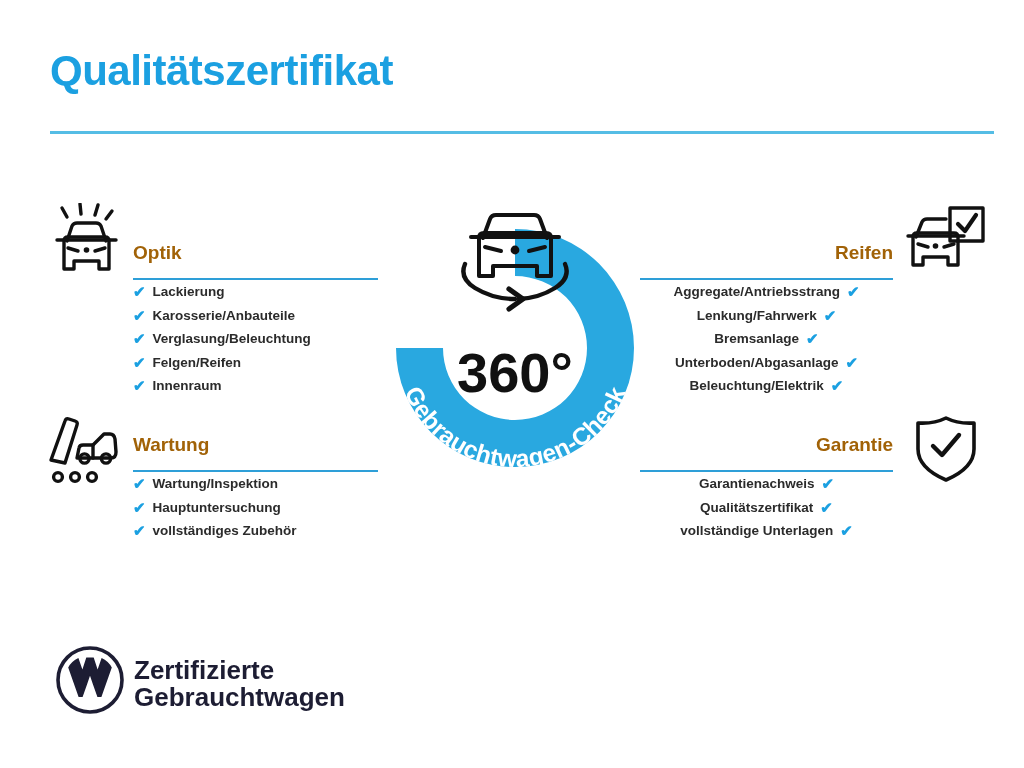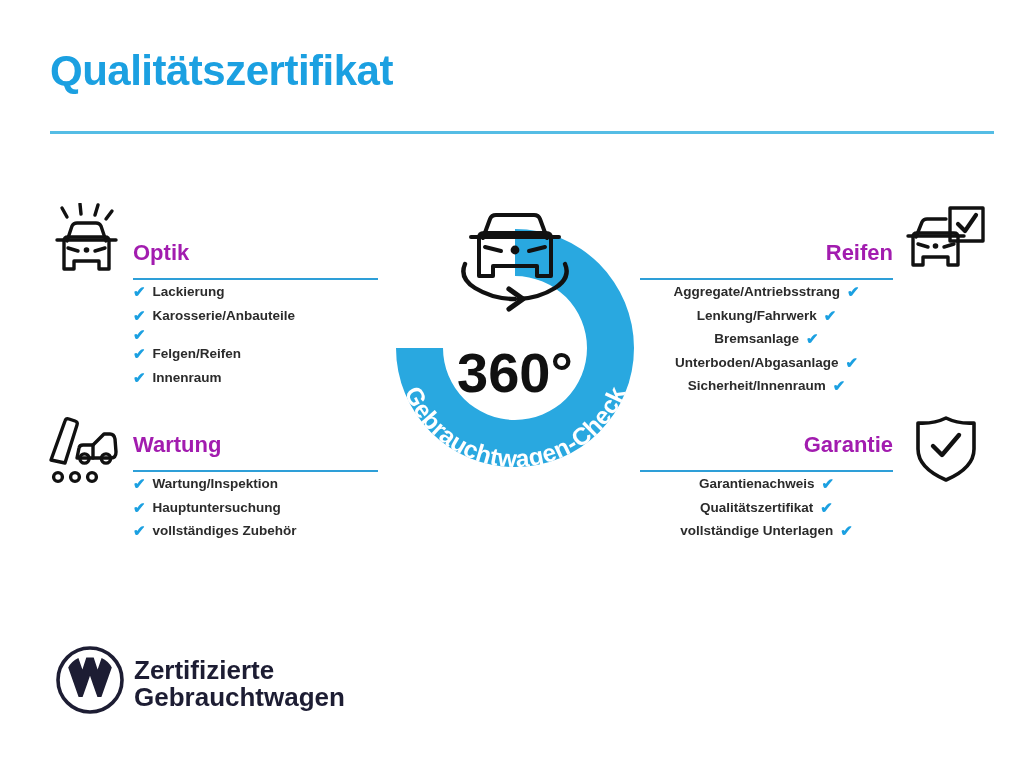--- a/index.html
+++ b/index.html
@@ -40,23 +40,23 @@
 
   
   .section {
     position: absolute;
   }
   .section-head {
     position: relative;
     height: 42px;
   }
   .section-title {
-    font-size: 22px;
+    font-size: 19px;
     font-weight: 700;
-    color: #a21caf;
+    color: #a16207;
     line-height: 30px;
     white-space: nowrap;
   }
   .section-underline {
     position: absolute;
     left: 0;
     bottom: 0;
     height: 2px;
     background: #2e9fd8;
   }
@@ -261,20 +261,21 @@
       <li class="item">
         <span class="check">✔</span>
         <span>Lackierung</span>
       </li>
       <li class="item">
         <span class="check">✔</span>
         <span>Karosserie/Anbauteile</span>
       </li>
       <li class="item">
         <span class="check">✔</span>
+        <span>Verglasung/Beleuchtung</span>
       </li>
       <li class="item">
         <span class="check">✔</span>
         <span>Felgen/Reifen</span>
       </li>
       <li class="item">
         <span class="check">✔</span>
         <span>Innenraum</span>
       </li>
     </ul>
@@ -315,21 +316,21 @@
       </li>
       <li class="item">
         <span>Bremsanlage</span>
         <span class="check">✔</span>
       </li>
       <li class="item">
         <span>Unterboden/Abgasanlage</span>
         <span class="check">✔</span>
       </li>
       <li class="item">
-        <span>Sicherheit/Innenraum</span>
+        <span>Beleuchtung/Elektrik</span>
         <span class="check">✔</span>
       </li>
     </ul>
   </div>
 <div class="section sec-right" id="sec-garantie">
     <div class="section-head">
       <div class="section-title">Garantie</div>
       <div class="section-underline"></div>
     </div>
     <ul class="items">

